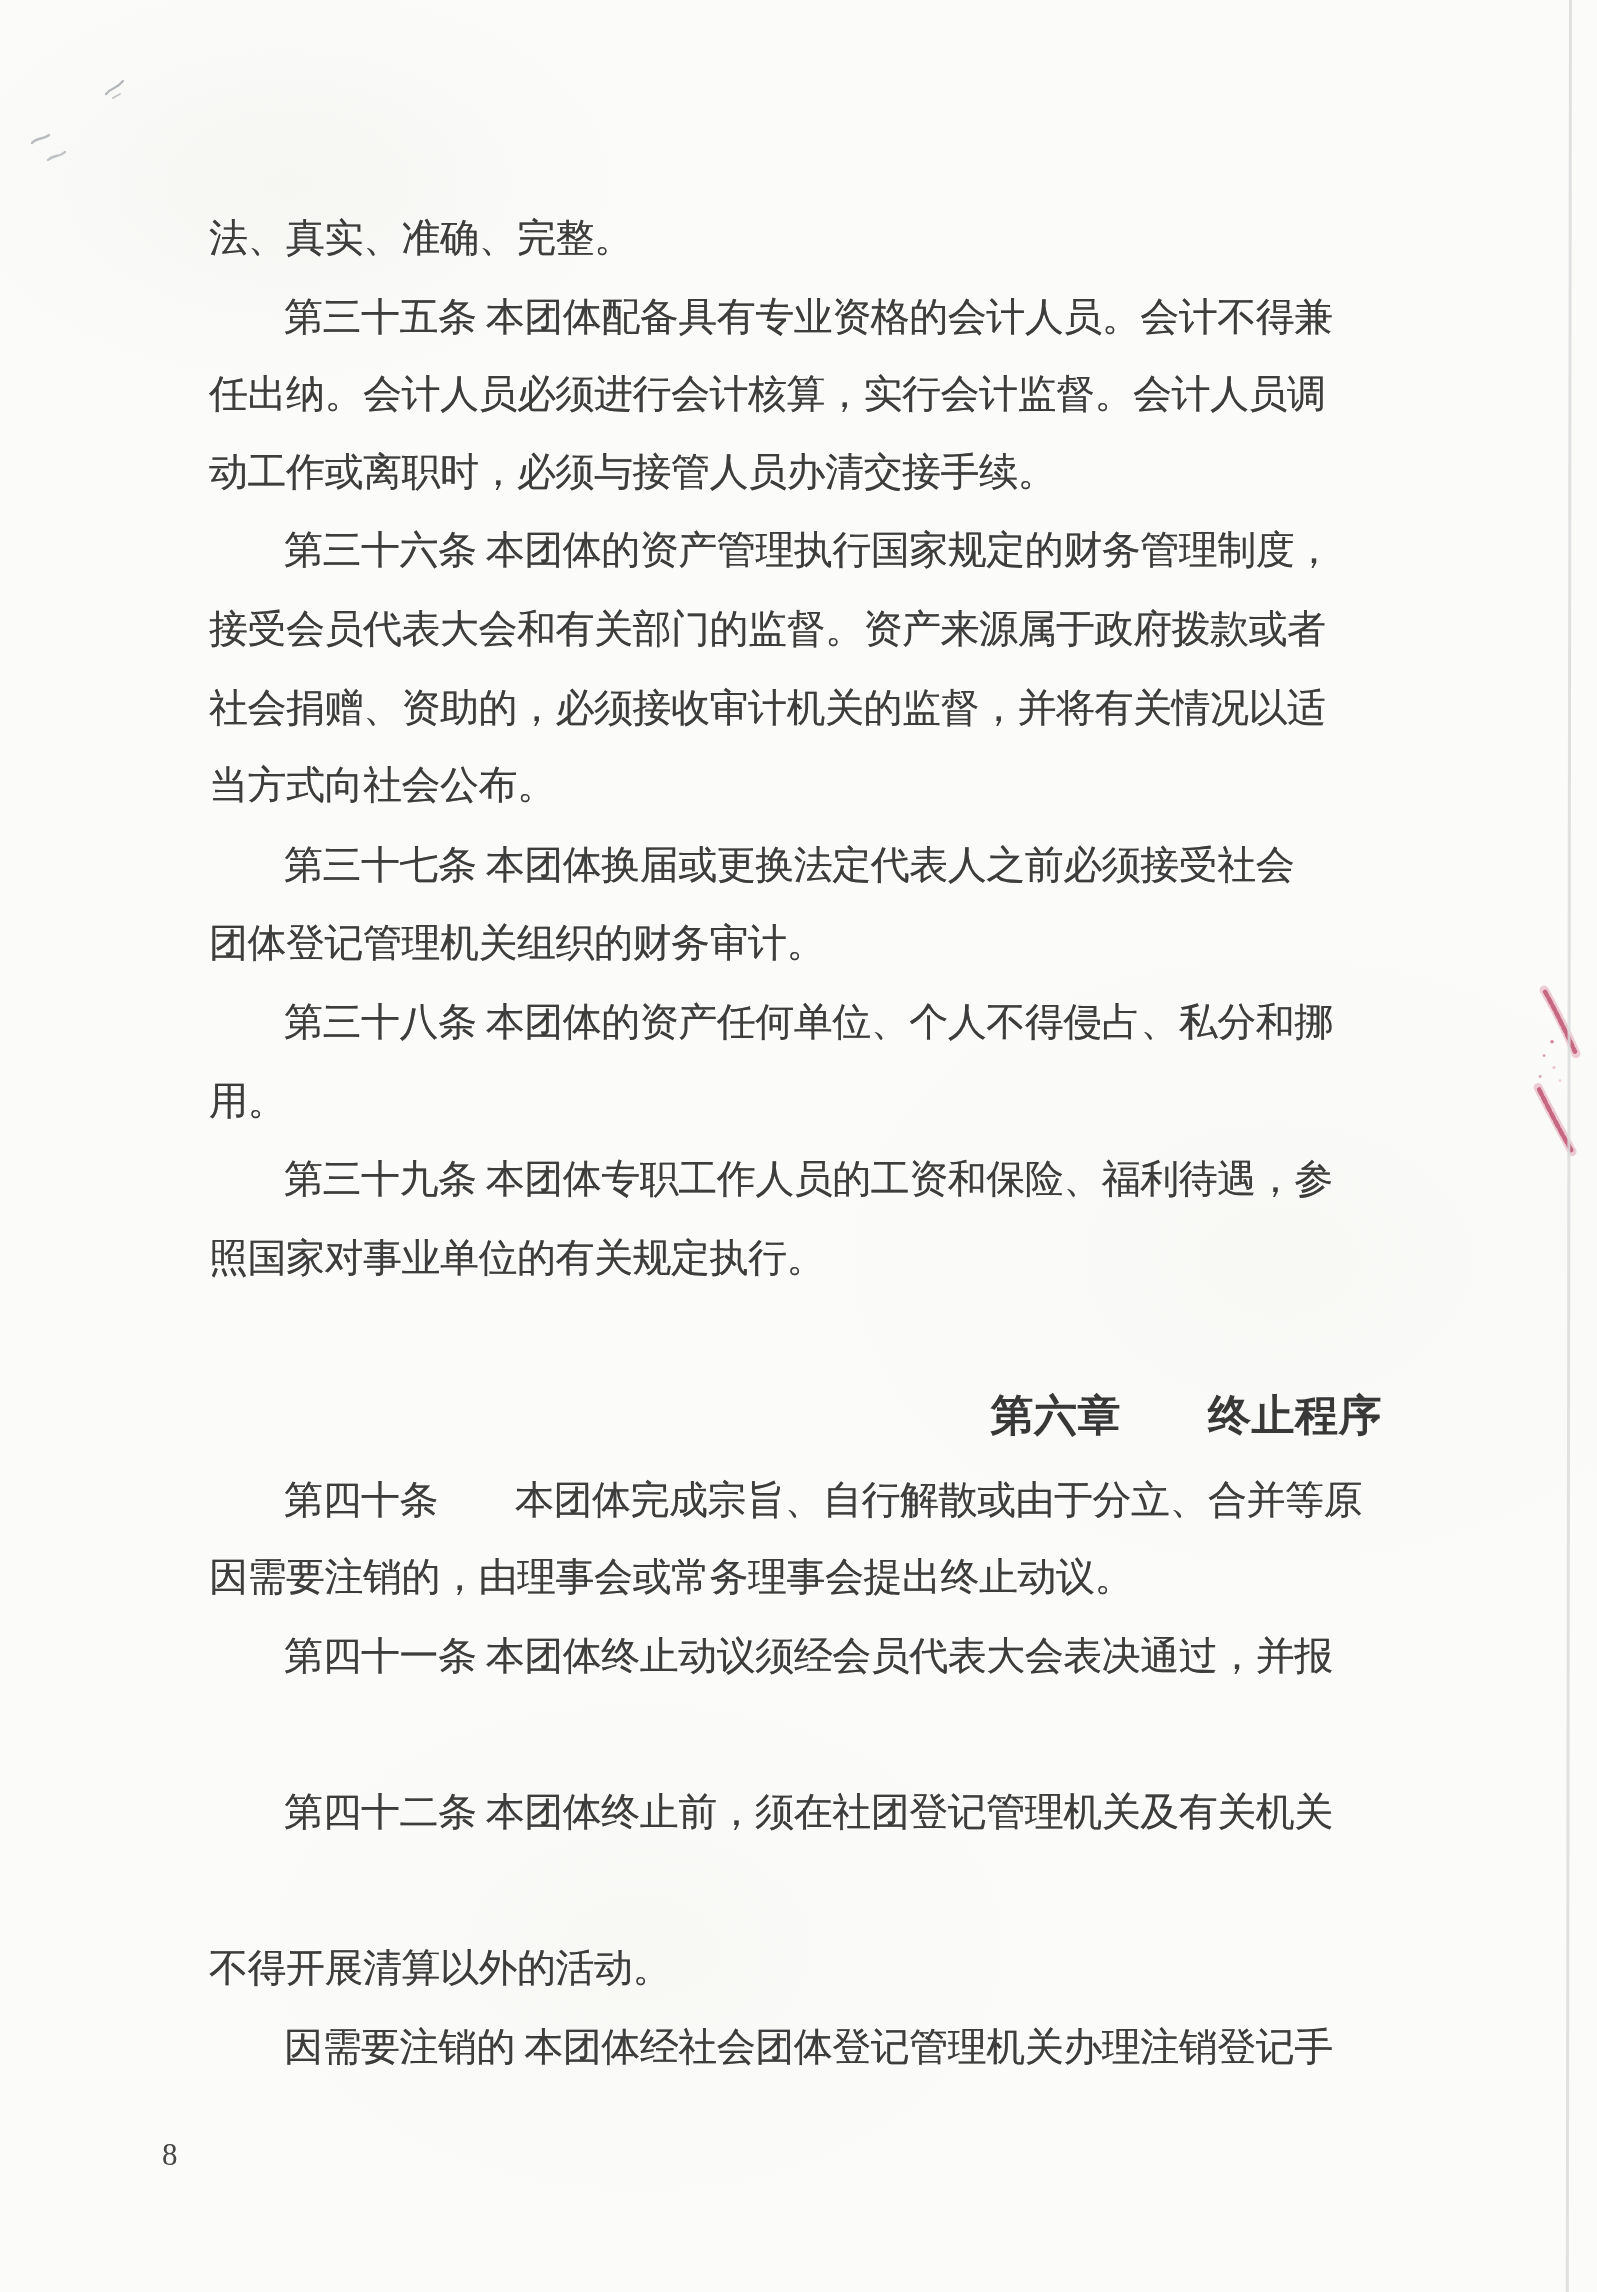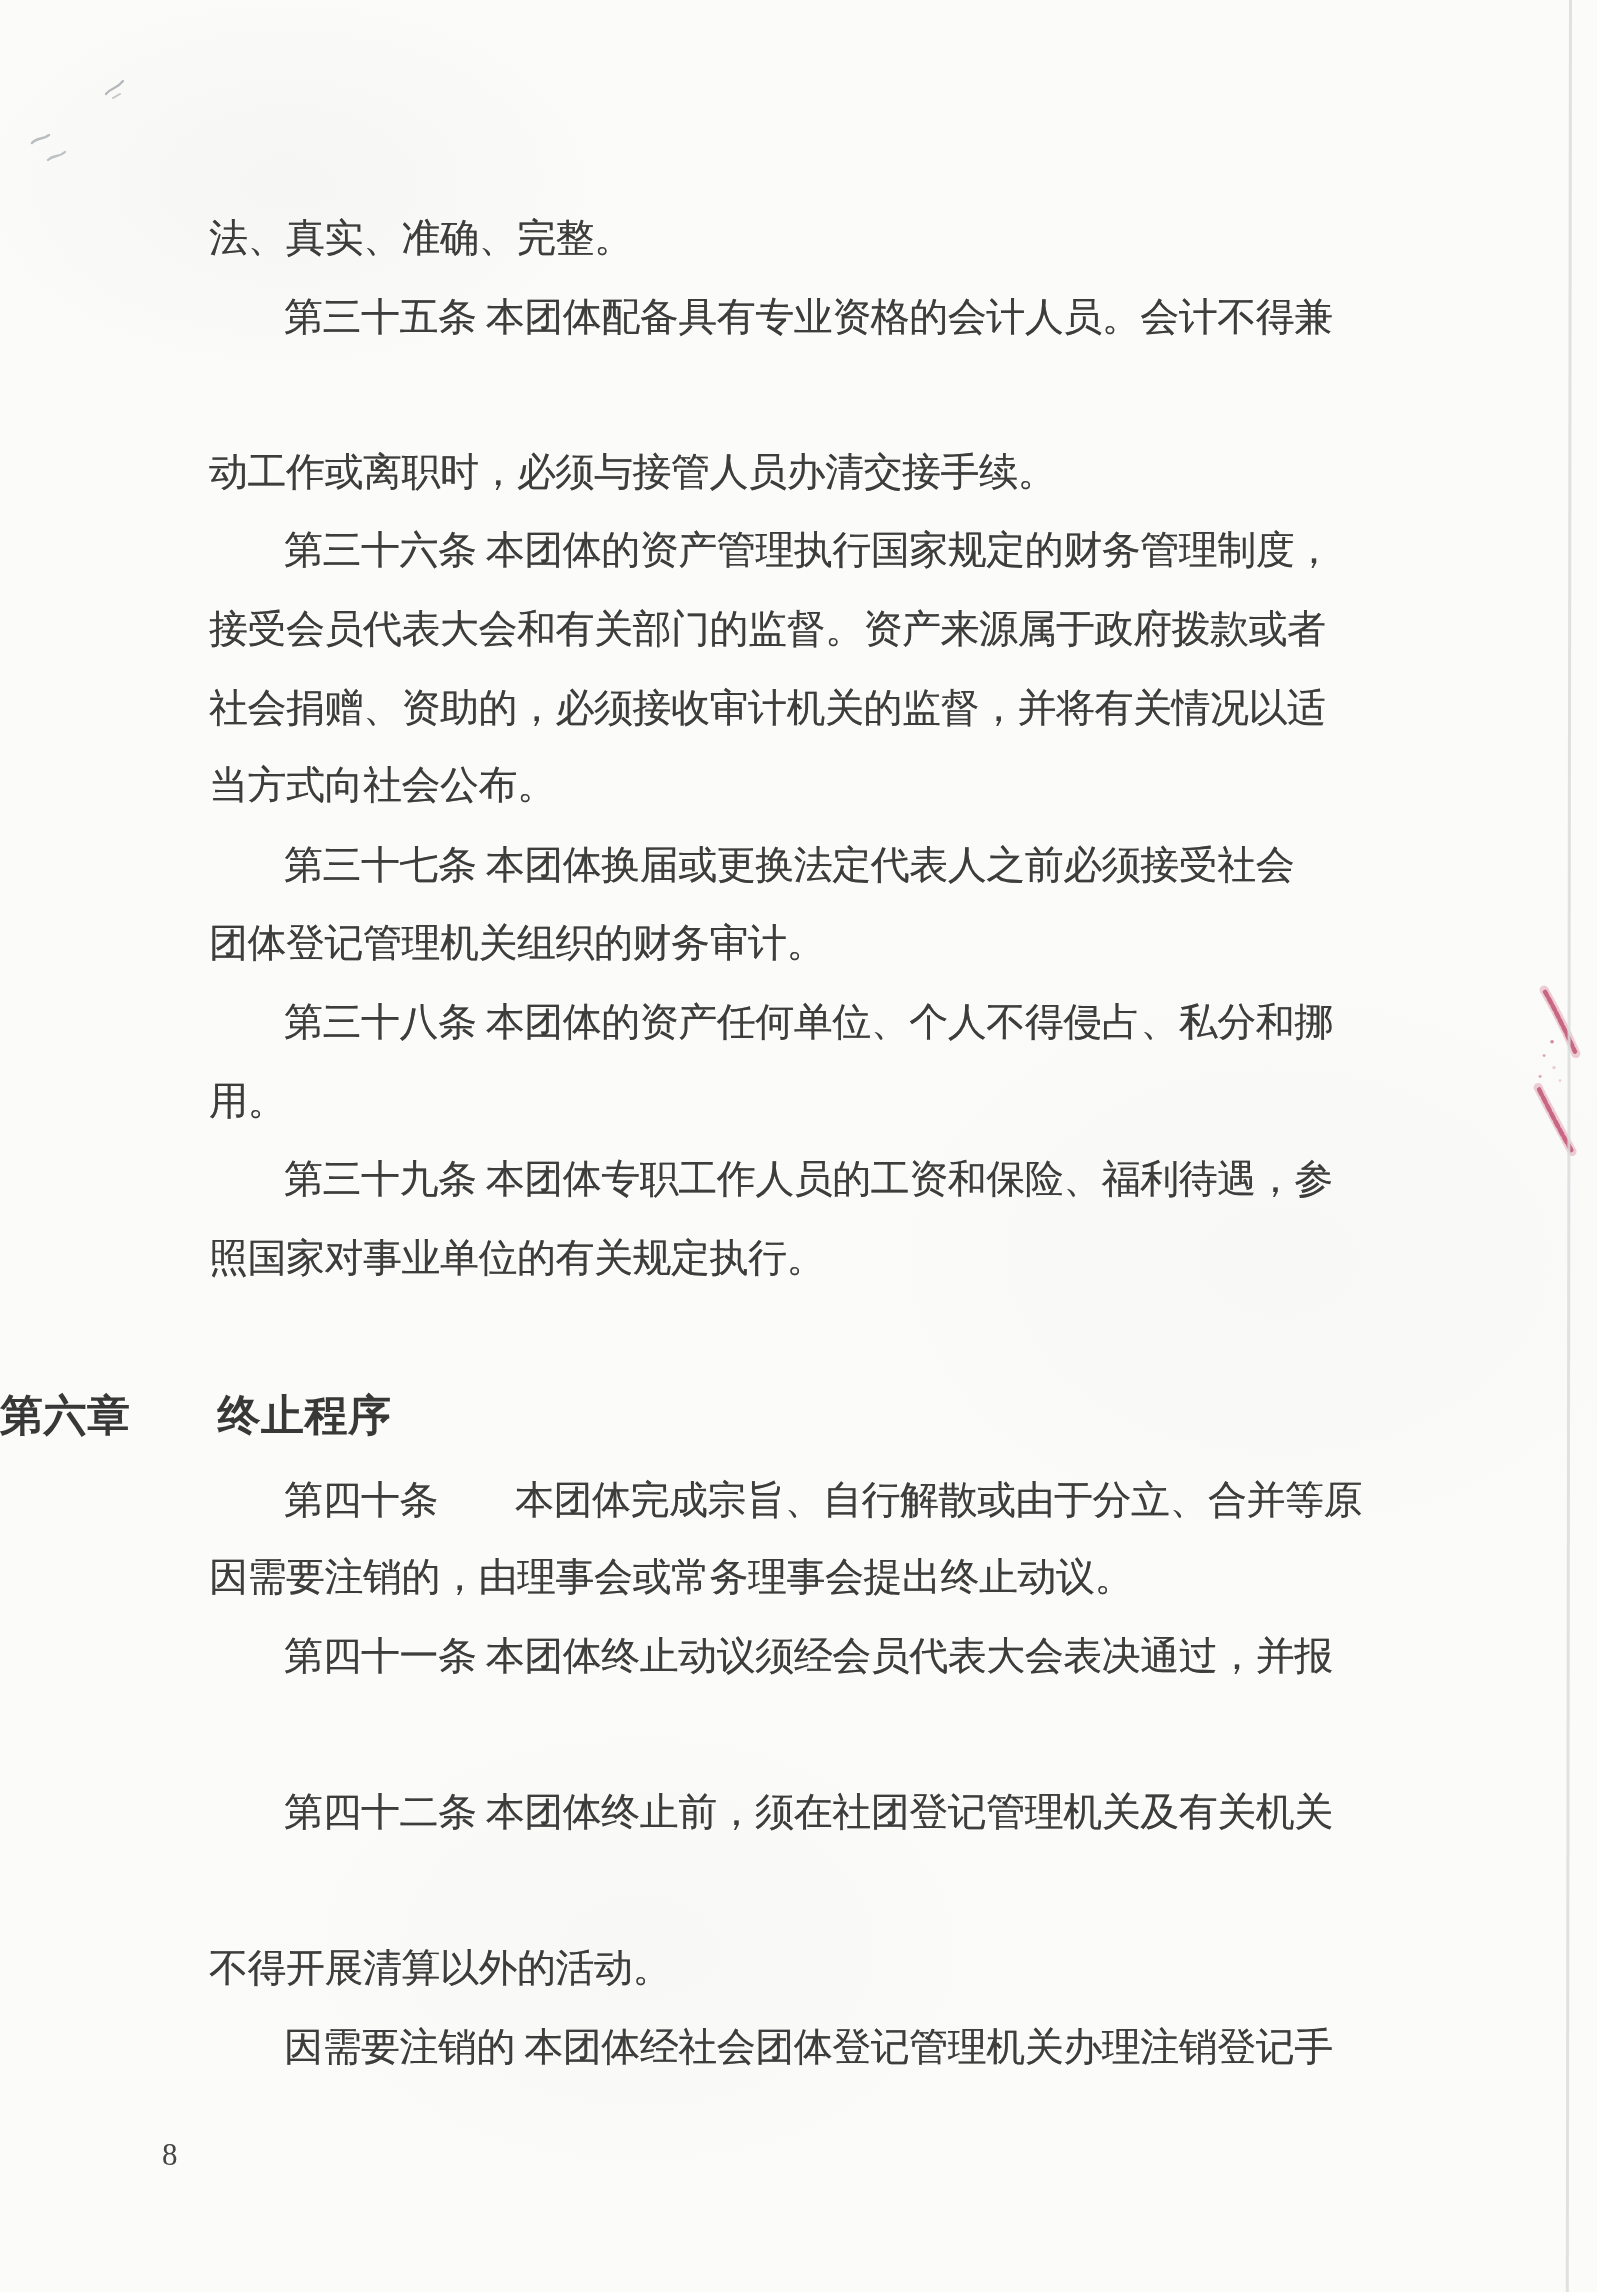--- a/index.html
+++ b/index.html
@@ -33,21 +33,21 @@
     letter-spacing: -0.5px;
     line-height: 46px;
     color: #3d3d3d;
     text-shadow: 0 0 0.6px rgba(61,61,61,0.55);
     font-family: Liberation Serif, serif;
   }
   .heading {
     position: absolute;
     left: 0;
     width: 1382px;
-    text-align: left;
+    text-align: right;
     font-size: 43px;
     font-weight: 600;
     letter-spacing: 0.5px;
     color: #383838;
     line-height: 50px;
   }
   .page-number {
     position: absolute;
     font-size: 31px;
     color: #474747;
@@ -67,20 +67,21 @@
     pointer-events: none;
   }
 </style>
 </head>
 <body>
 
 <div class="page">
 
   <div class="line" style="top:215px;left:209px">法、真实、准确、完整。</div>
   <div class="line" style="top:294px;left:284px">第三十五条 本团体配备具有专业资格的会计人员。会计不得兼</div>
+  <div class="line" style="top:371px;left:209px">任出纳。会计人员必须进行会计核算，实行会计监督。会计人员调</div>
   <div class="line" style="top:449px;left:209px">动工作或离职时，必须与接管人员办清交接手续。</div>
   <div class="line" style="top:527px;left:284px">第三十六条 本团体的资产管理执行国家规定的财务管理制度，</div>
   <div class="line" style="top:606px;left:209px">接受会员代表大会和有关部门的监督。资产来源属于政府拨款或者</div>
   <div class="line" style="top:685px;left:209px">社会捐赠、资助的，必须接收审计机关的监督，并将有关情况以适</div>
   <div class="line" style="top:762px;left:209px">当方式向社会公布。</div>
   <div class="line" style="top:842px;left:284px">第三十七条 本团体换届或更换法定代表人之前必须接受社会</div>
   <div class="line" style="top:920px;left:209px">团体登记管理机关组织的财务审计。</div>
   <div class="line" style="top:999px;left:284px">第三十八条 本团体的资产任何单位、个人不得侵占、私分和挪</div>
   <div class="line" style="top:1078px;left:209px">用。</div>
   <div class="line" style="top:1235px;left:209px">照国家对事业单位的有关规定执行。</div>

